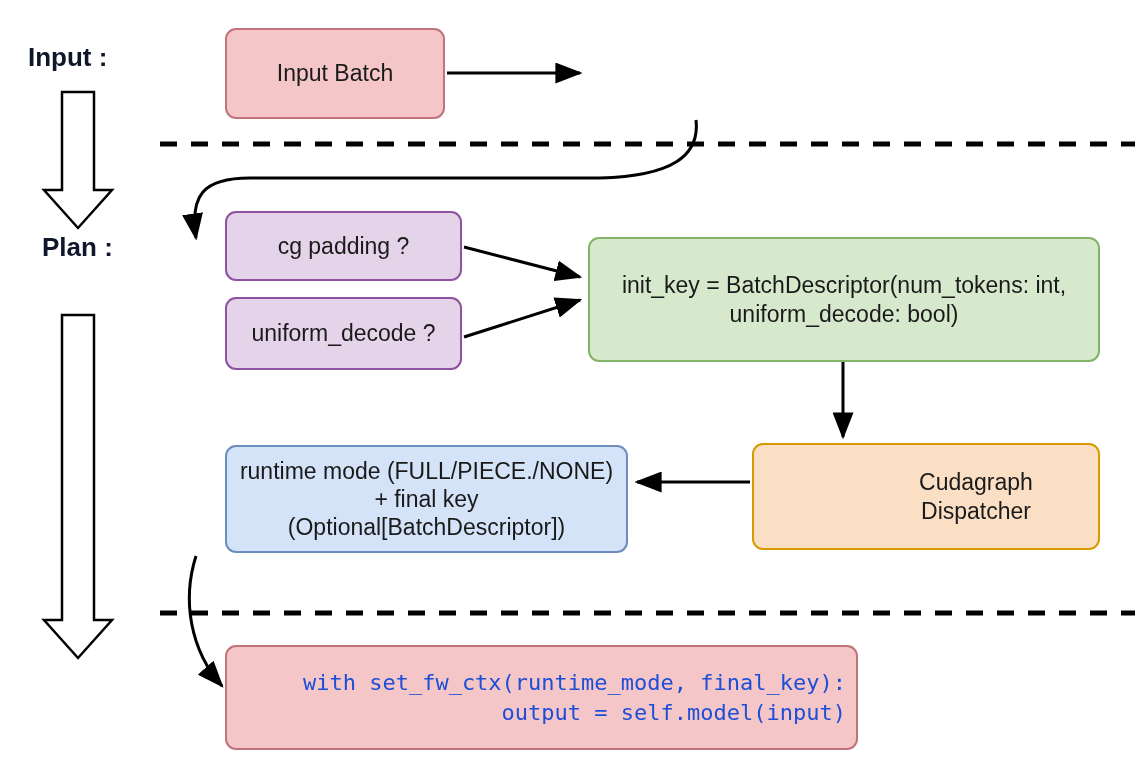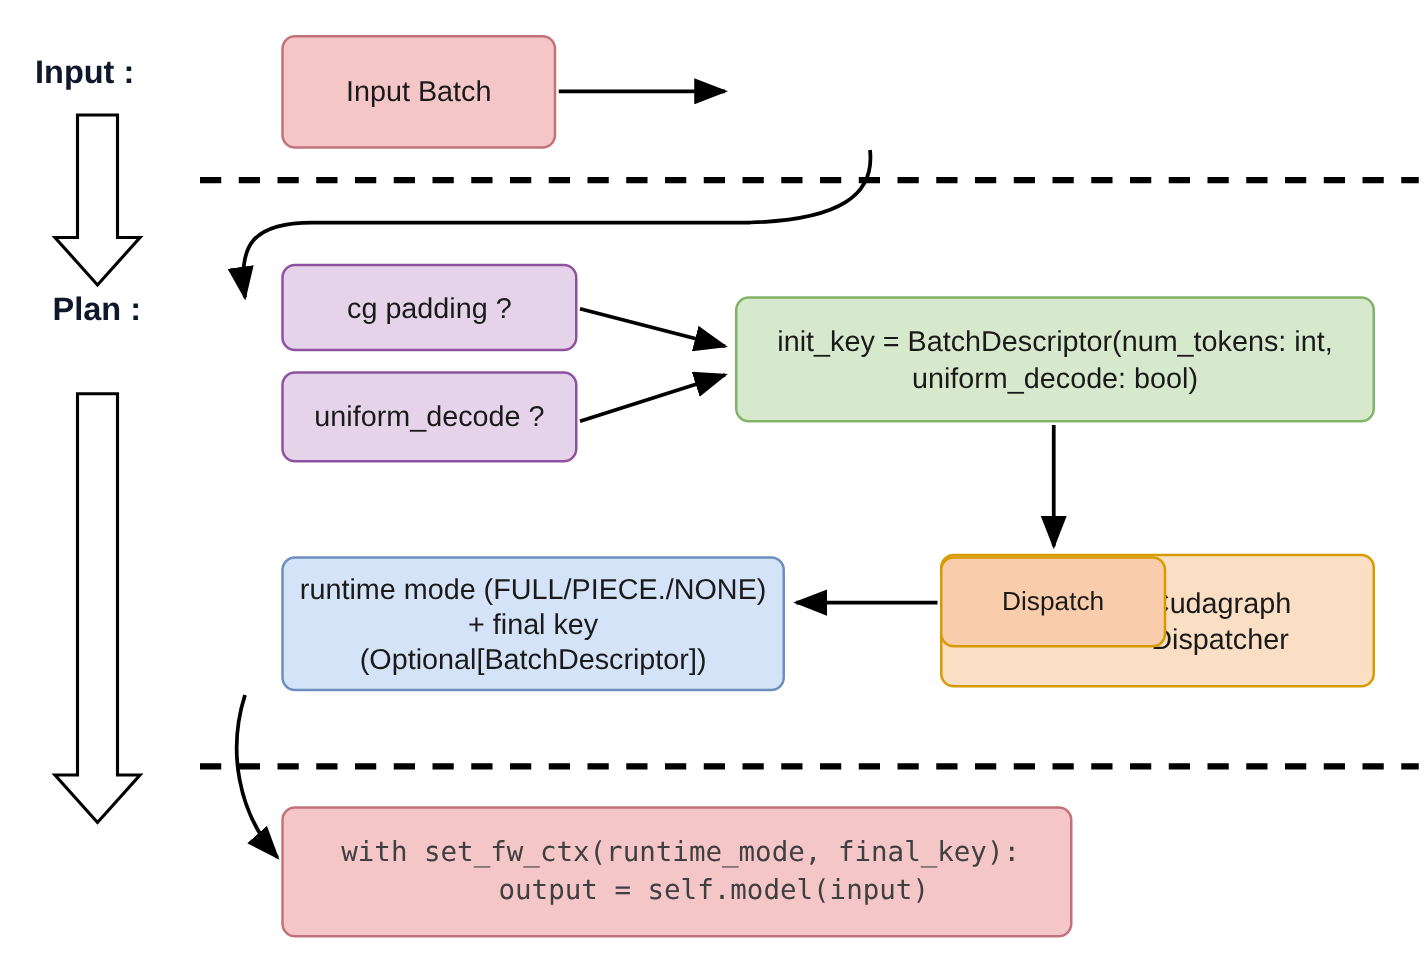--- a/index.html
+++ b/index.html
@@ -48,23 +48,23 @@
     line-height: 1.22;
     padding: 4px 10px;
   }
   .node.code {
     font-family: "DejaVu Serif", "Liberation Serif", serif;
     font-size: 0px;
   }
   .code-text {
     font-family: "DejaVu Sans Mono", "Liberation Mono", monospace;
     font-size: 22px;
-    color: #404040;
+    color: #1d4ed8;
     white-space: pre;
-    text-align: center;
+    text-align: right;
     display: block;
     width: 100%;
     padding-left: 6px;
     line-height: 1.35;
   }
   .node-text { display: block; }
 </style>
 </head>
 <body>
 
@@ -108,37 +108,34 @@
 
 
   <div class="node" style="left:225px; top:211px; width:237px; height:70px; background:#e4d3e9; border-color:#8e52a0;">
     <span class="node-text">cg padding ?</span>
   </div>
 
   <div class="node" style="left:225px; top:297px; width:237px; height:73px; background:#e4d3e9; border-color:#8e52a0;">
     <span class="node-text">uniform_decode ?</span>
   </div>
 
-  <div class="node" style="left:588px; top:237px; width:512px; height:101px; background:#d6e9cc; border-color:#82b366; white-space:pre-line;">
+  <div class="node" style="left:588px; top:237px; width:512px; height:125px; background:#d6e9cc; border-color:#82b366; white-space:pre-line;">
     <span class="node-text" style="white-space:pre-line;">init_key = BatchDescriptor(num_tokens: int,
 uniform_decode: bool)</span>
   </div>
 
   <div class="node" style="left:225px; top:445px; width:403px; height:108px; background:#d4e3f7; border-color:#6c8ebf;">
     <span class="node-text" style="white-space:pre-line;">runtime mode (FULL/PIECE./NONE)
 + final key (Optional[BatchDescriptor])</span>
   </div>
 
   <div class="node" style="left:752px; top:443px; width:348px; height:107px; background:#fbdfc4; border-color:#d79b00; justify-content:flex-end; padding-right:22px;">
     <span class="node-text" style="white-space:pre-line; text-align:center; width:200px;">Cudagraph
 Dispatcher</span>
   </div>
 
-  <div class="node" style="left:752px; top:445px; width:181px; height:73px; background:#f9ccab; border-color:#d79b00; font-size:21px;">
-    <span class="node-text">Dispatch</span>
-  </div>
 
   <div class="node code" style="left:225px; top:645px; width:633px; height:105px; background:#f5c6c7; border-color:#c0737a; justify-content:flex-start;">
     <span class="code-text">with set_fw_ctx(runtime_mode, final_key):
     output = self.model(input)</span>
   </div>
 
 </div>
 
 </body></html>

